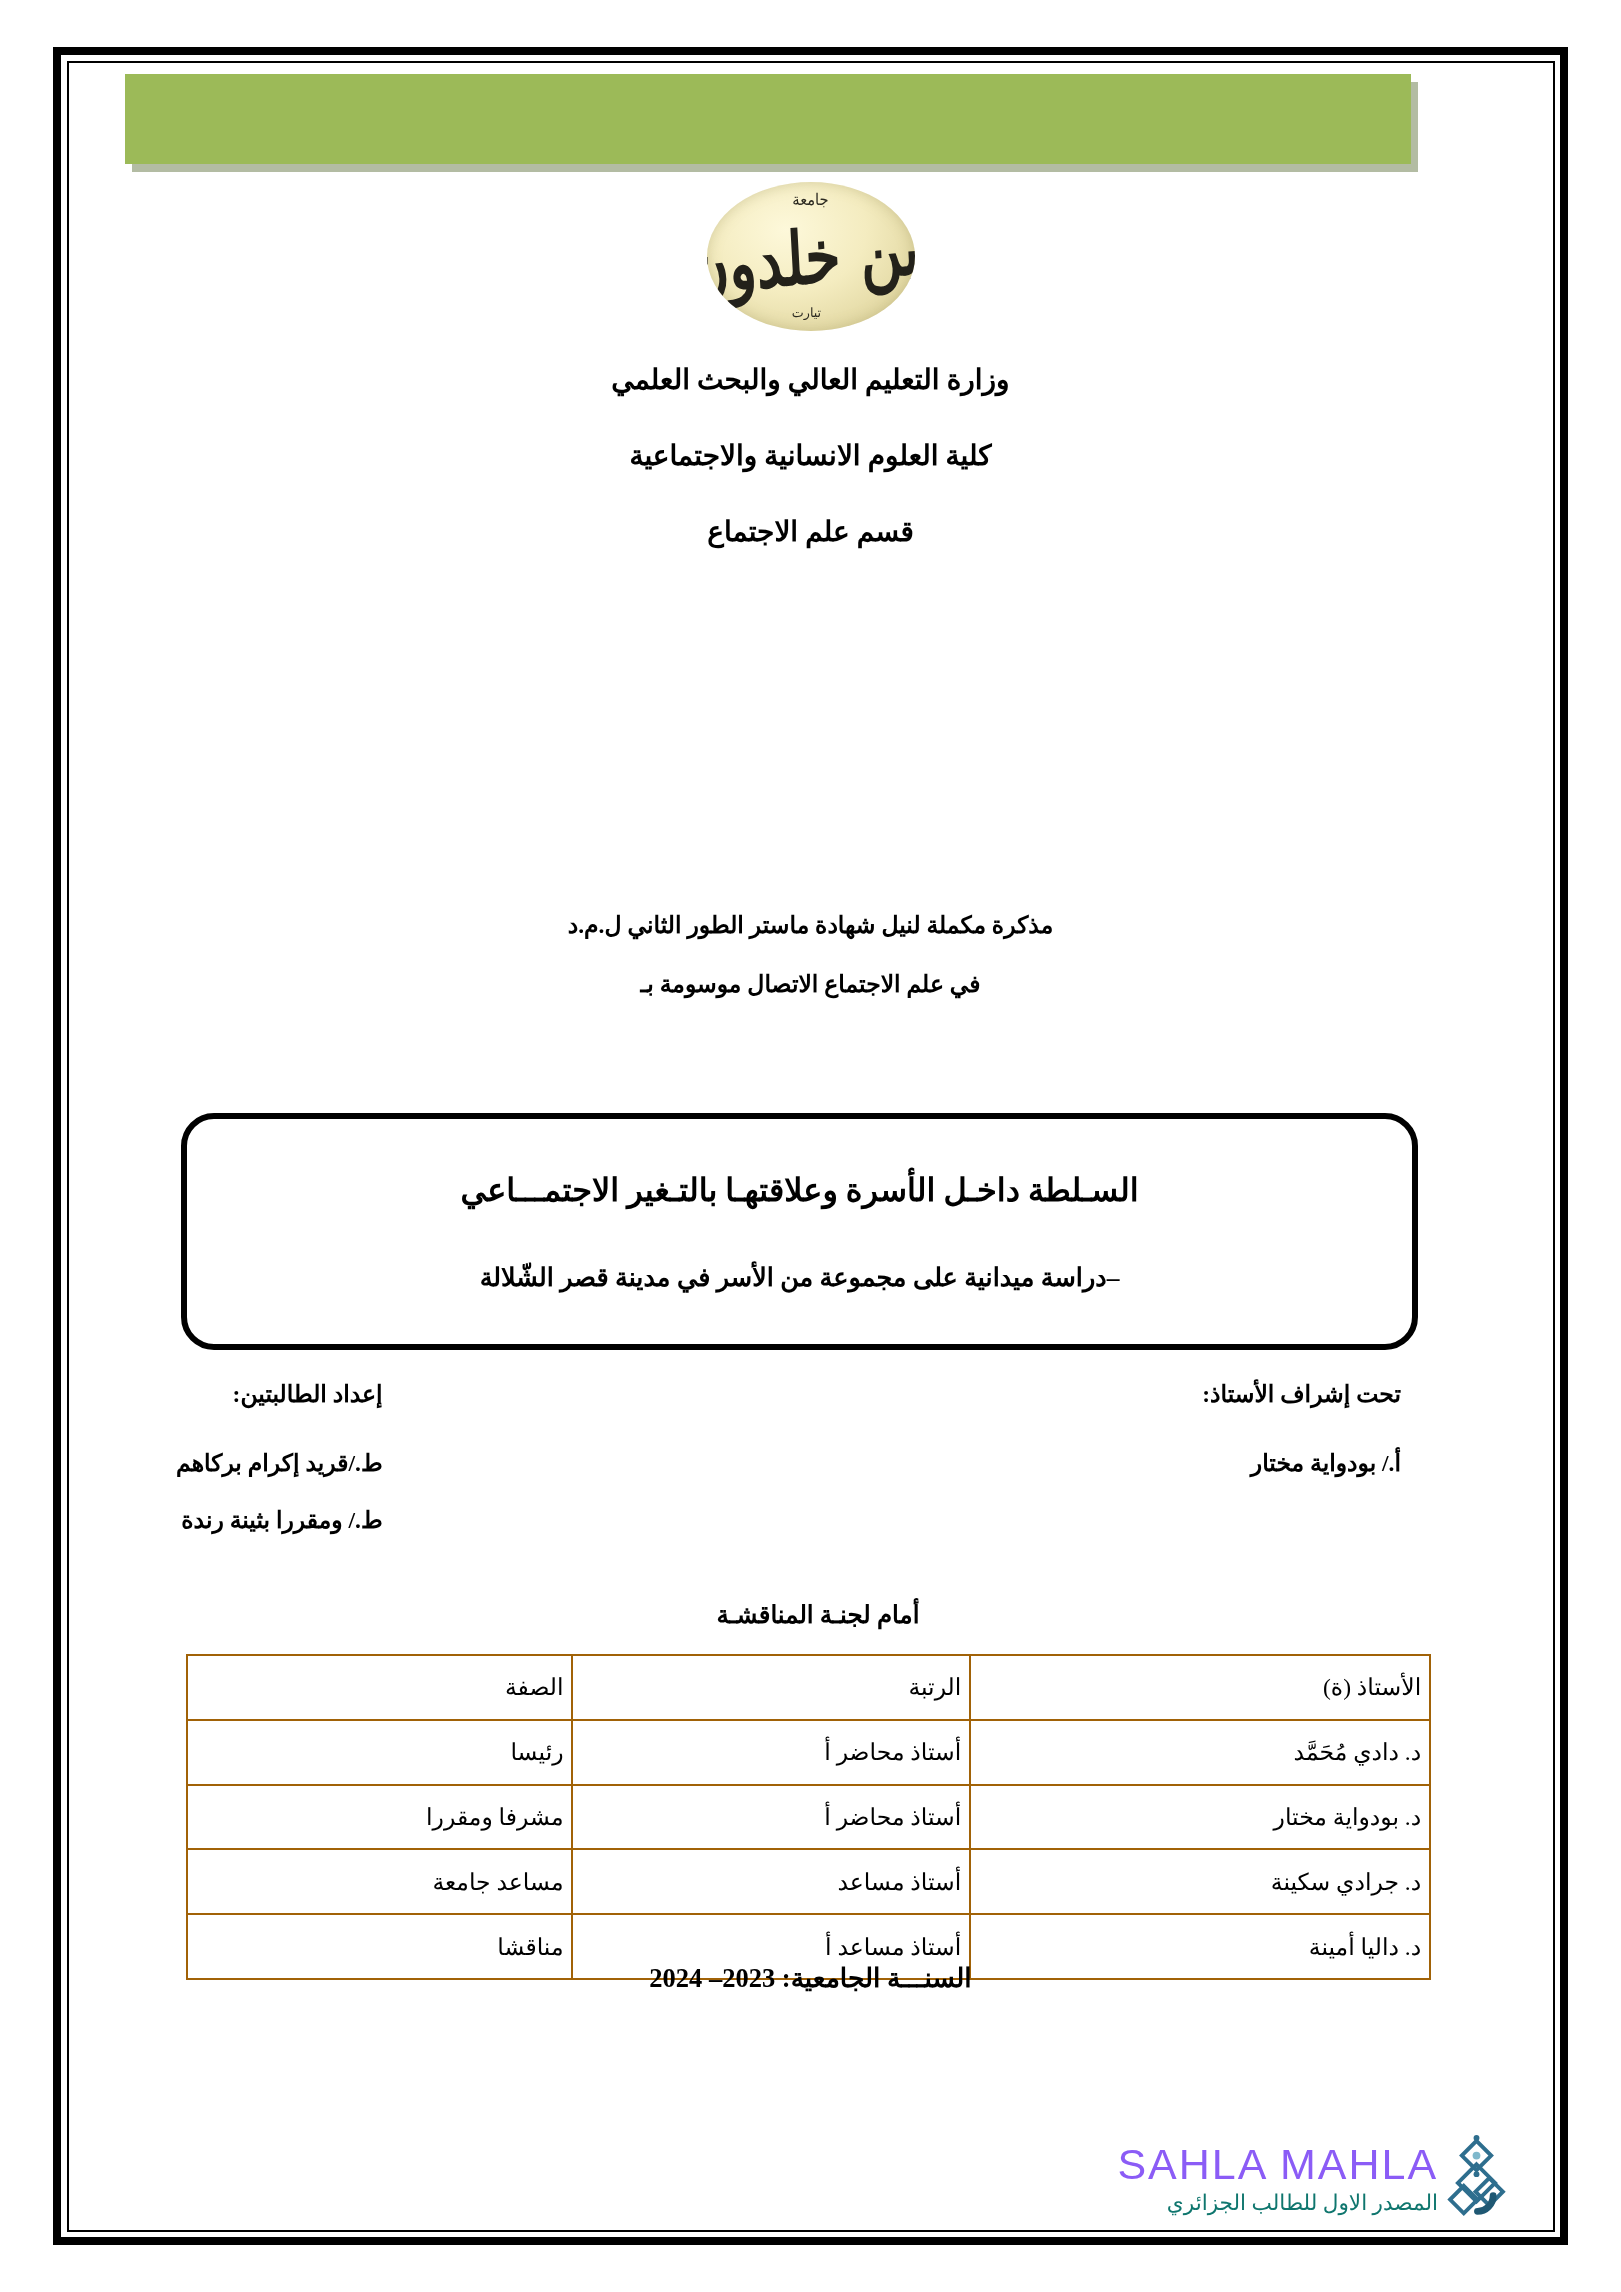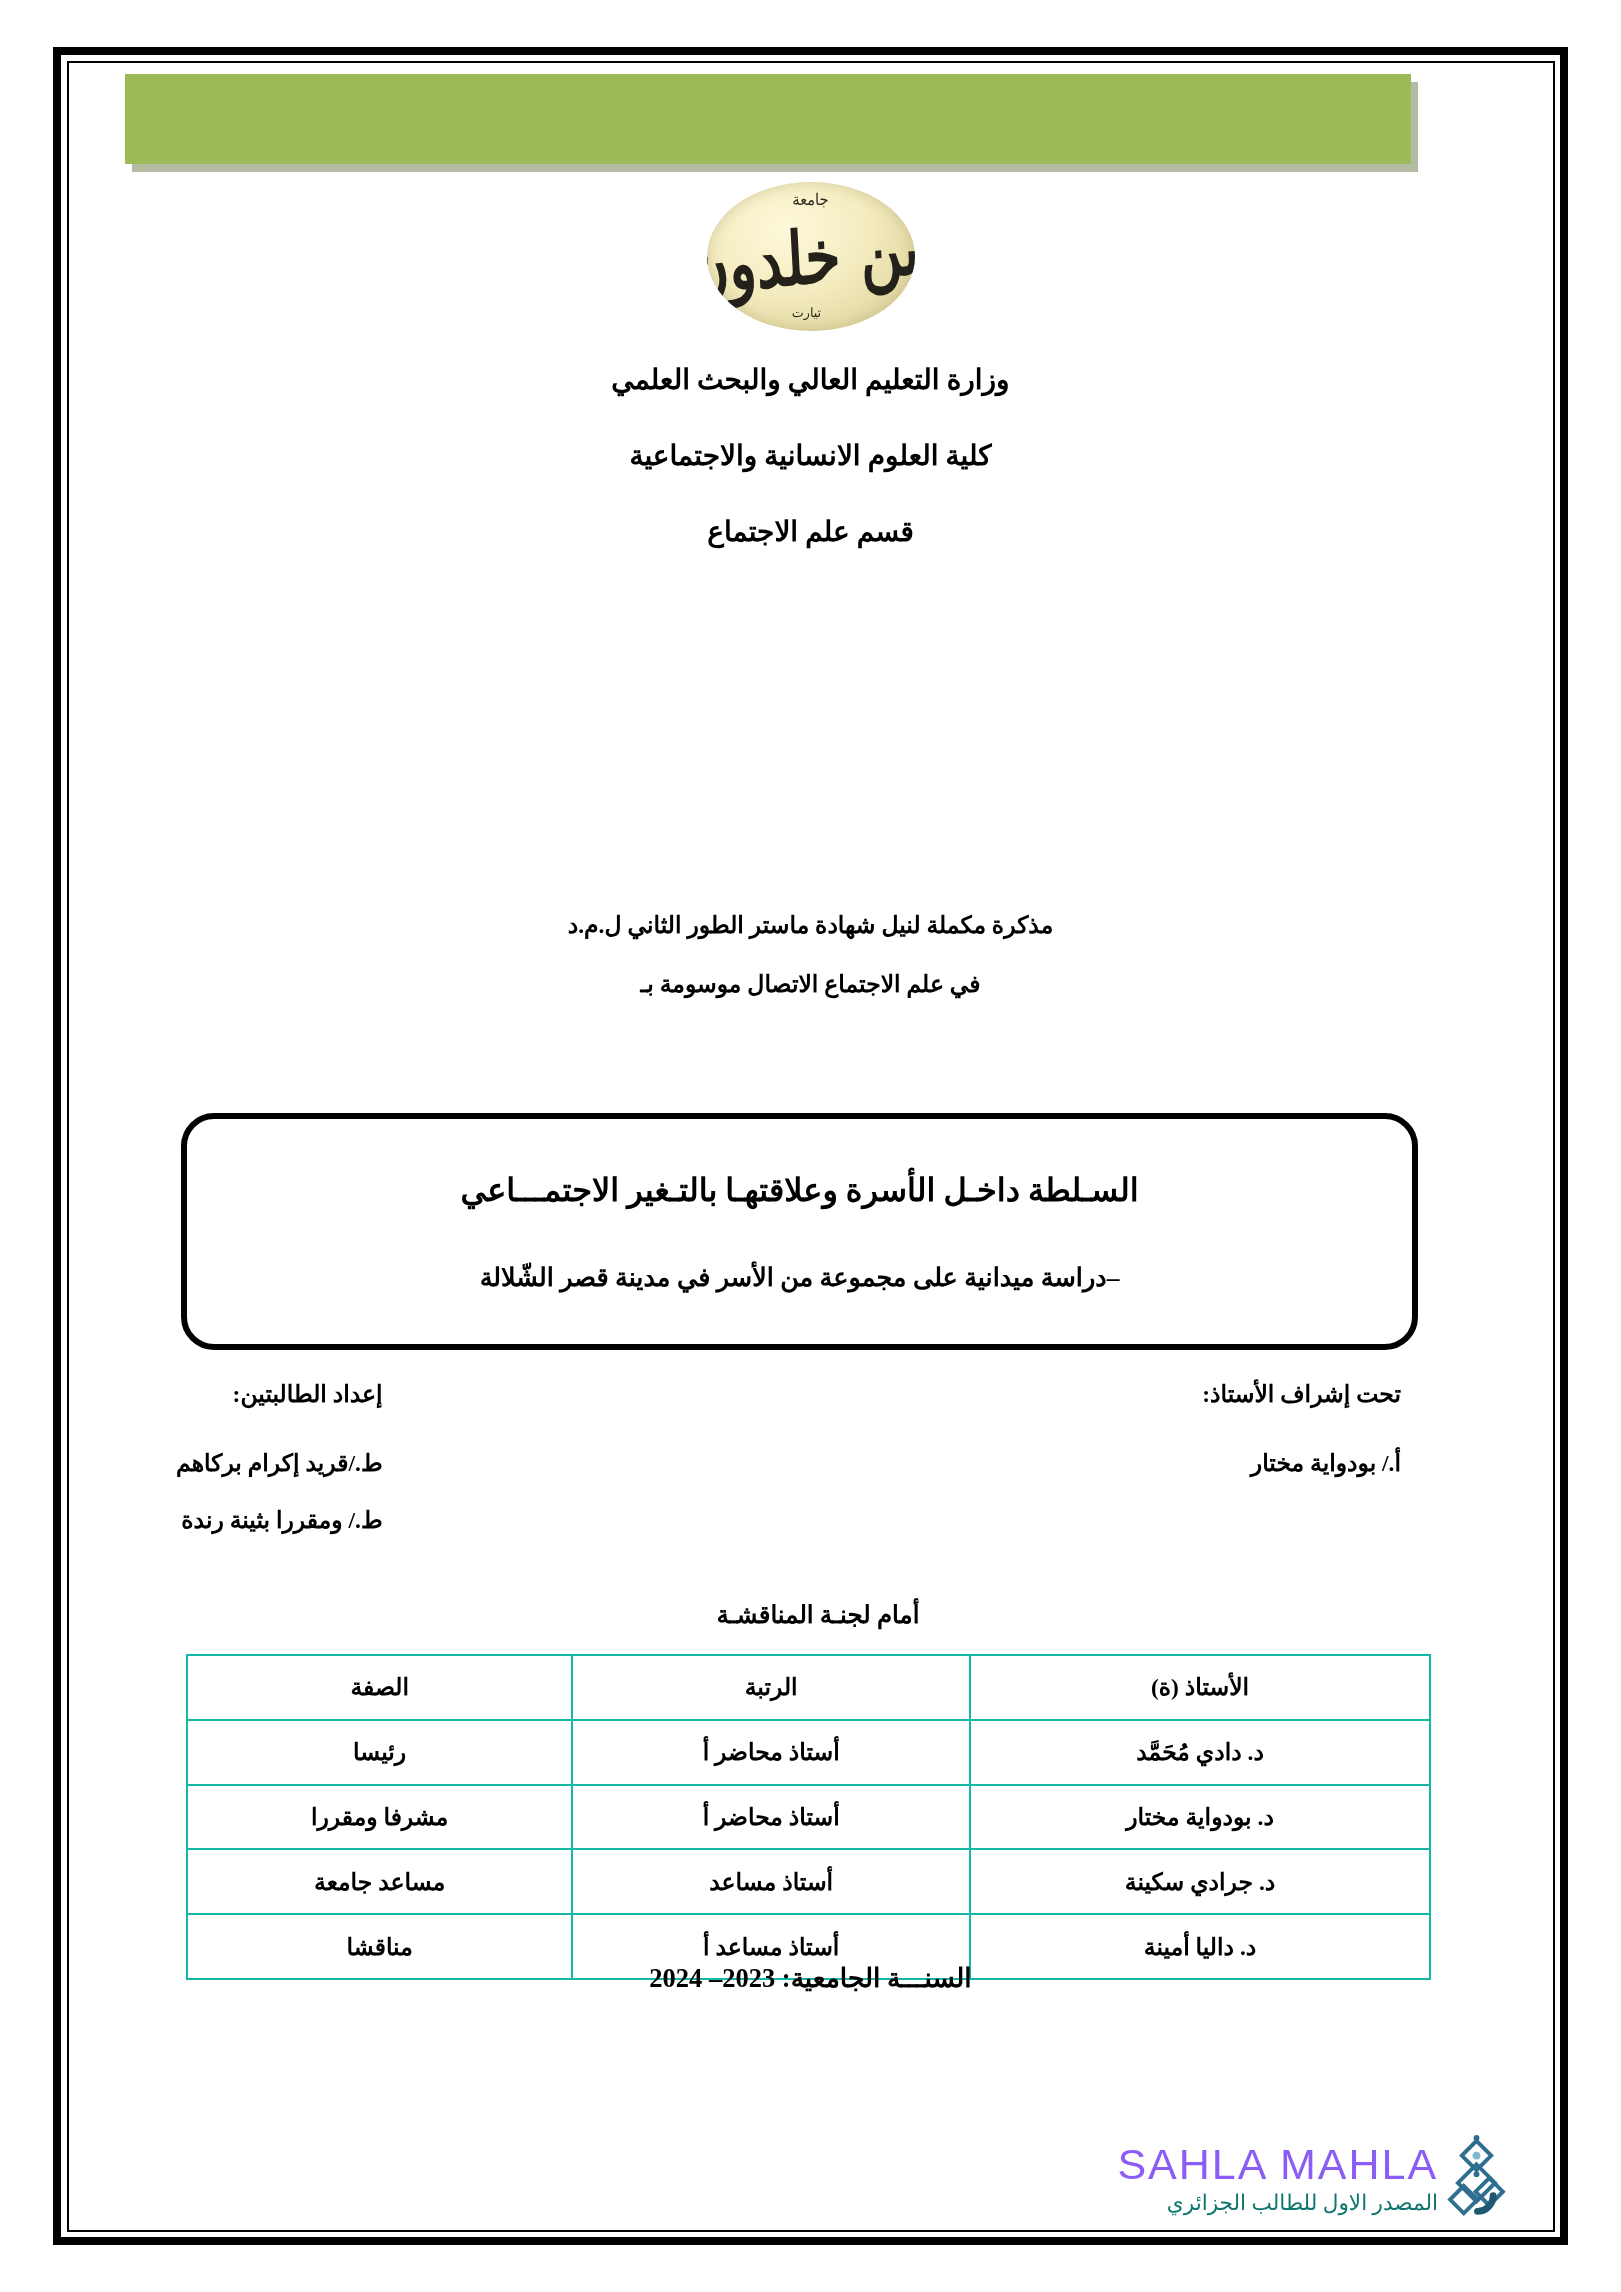--- a/index.html
+++ b/index.html
@@ -225,24 +225,24 @@
     position: absolute;
     left: 186px;
     top: 1654px;
     width: 1245px;
     border-collapse: collapse;
     direction: rtl;
     font-family: "Liberation Serif", "DejaVu Serif", serif;
   }
   .jury-table th,
   .jury-table td {
-    border: 2px solid #14b8a6;
-    text-align: center;
+    border: 2px solid #a16207;
+    text-align: right;
     font-size: 23.5px;
-    font-weight: 700;
+    font-weight: 400;
     height: 55px;
     padding: 3.9px 7.8px;
   }
   .jury-table col.c-name { width: 37%; }
   .jury-table col.c-rank { width: 32%; }
   .jury-table col.c-role { width: 31%; }
 
   
   .academic-year {
     position: absolute;

